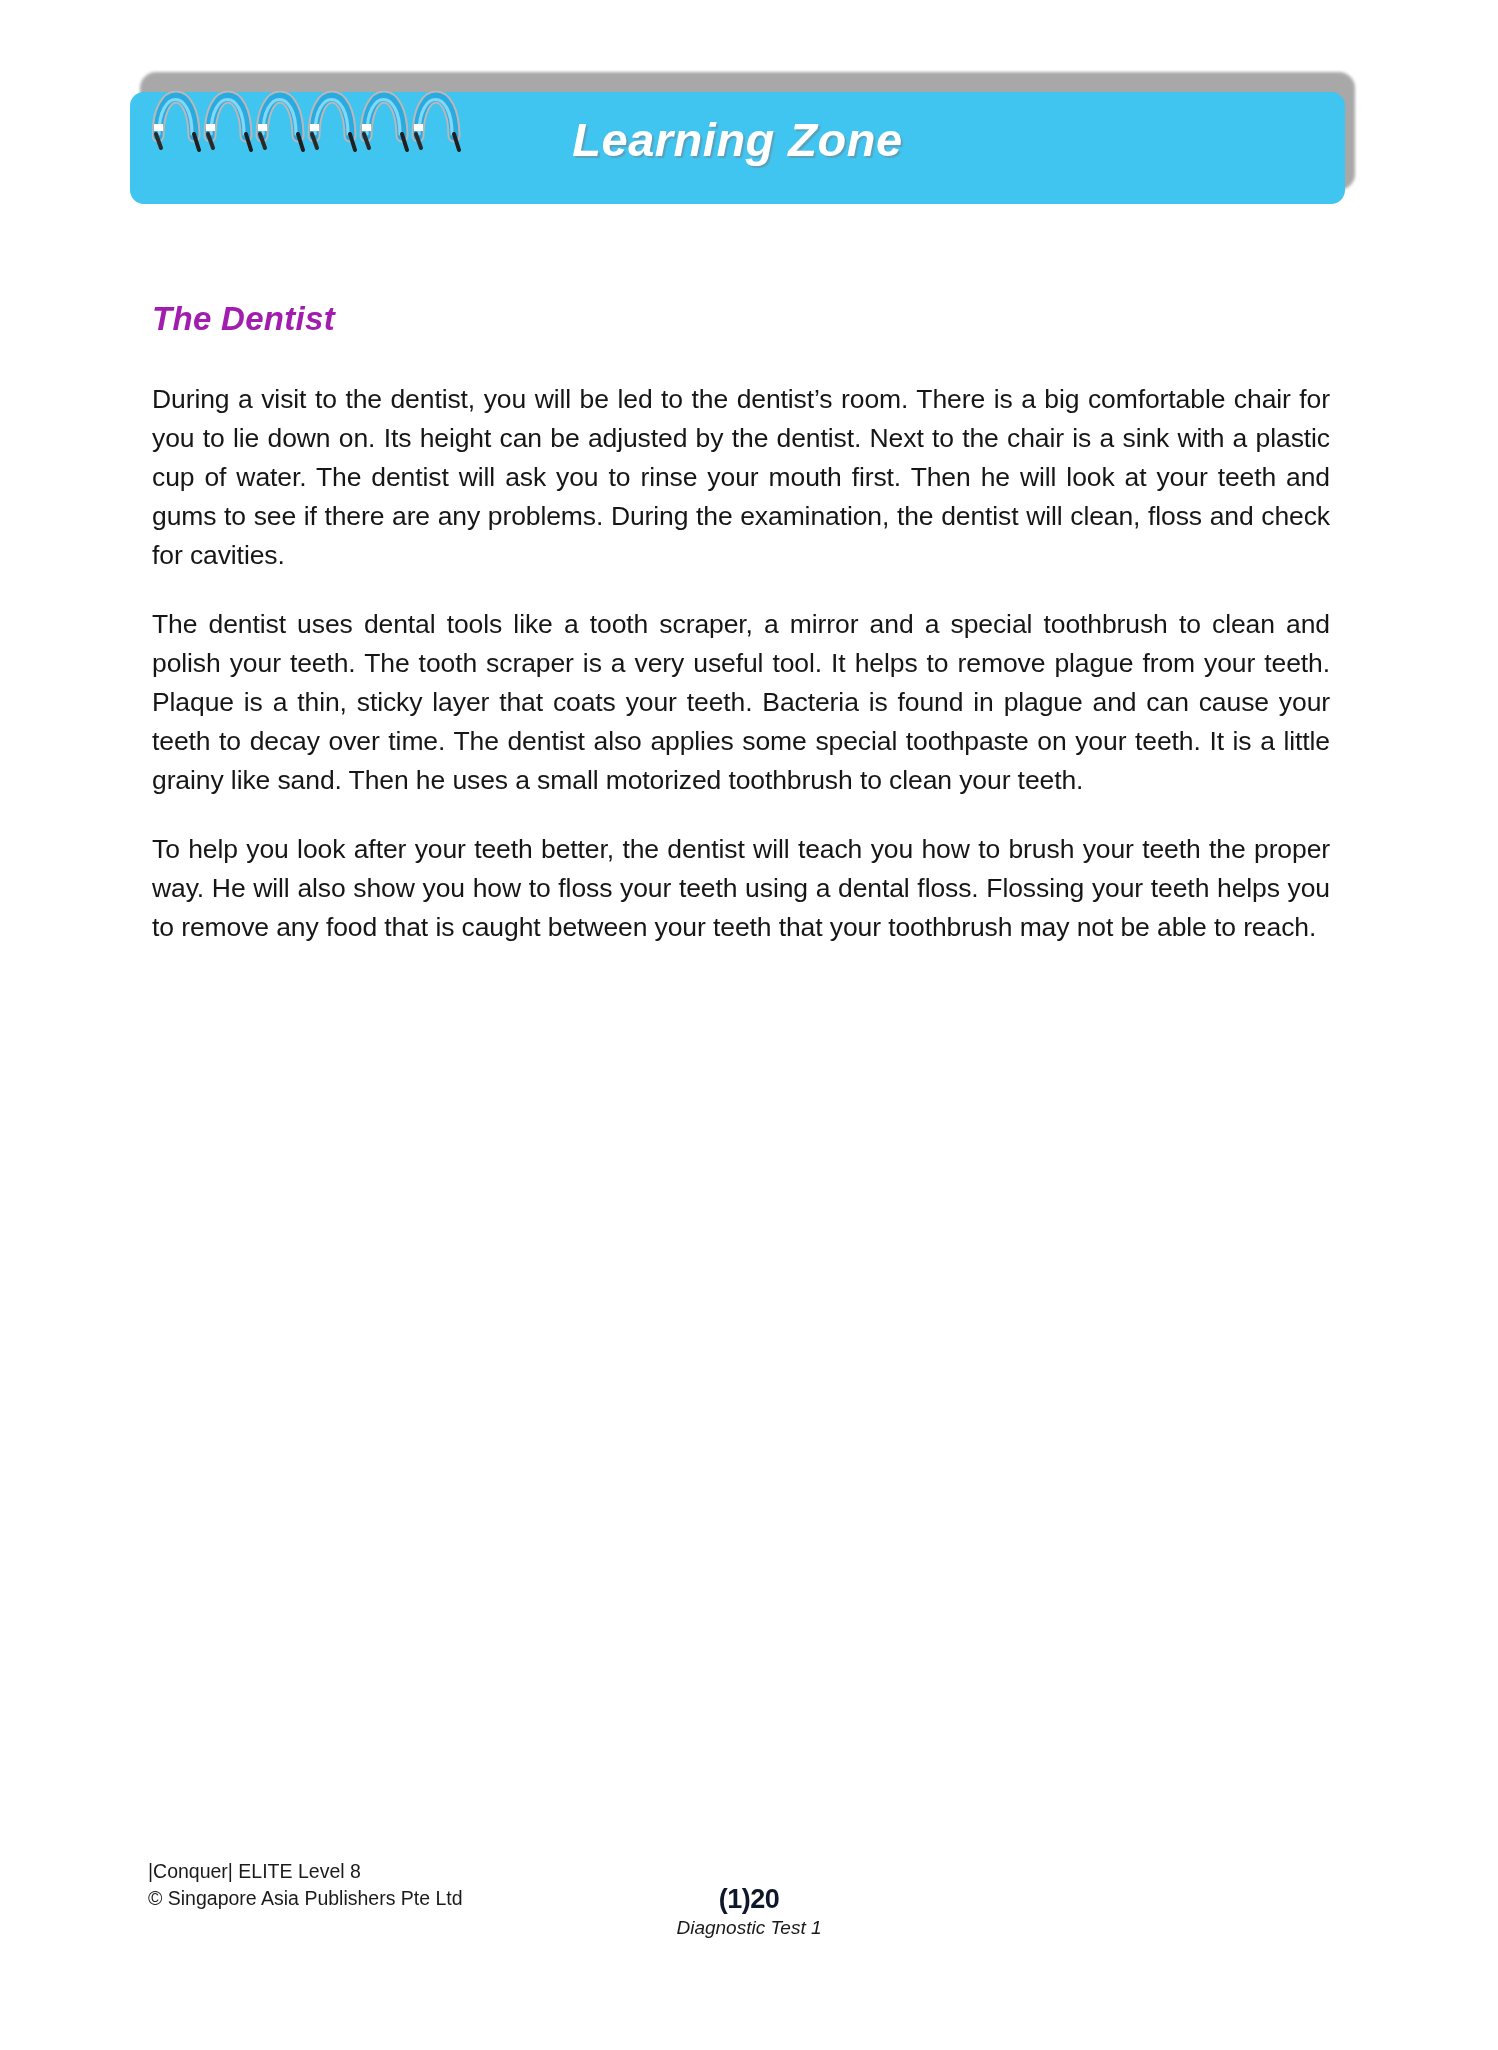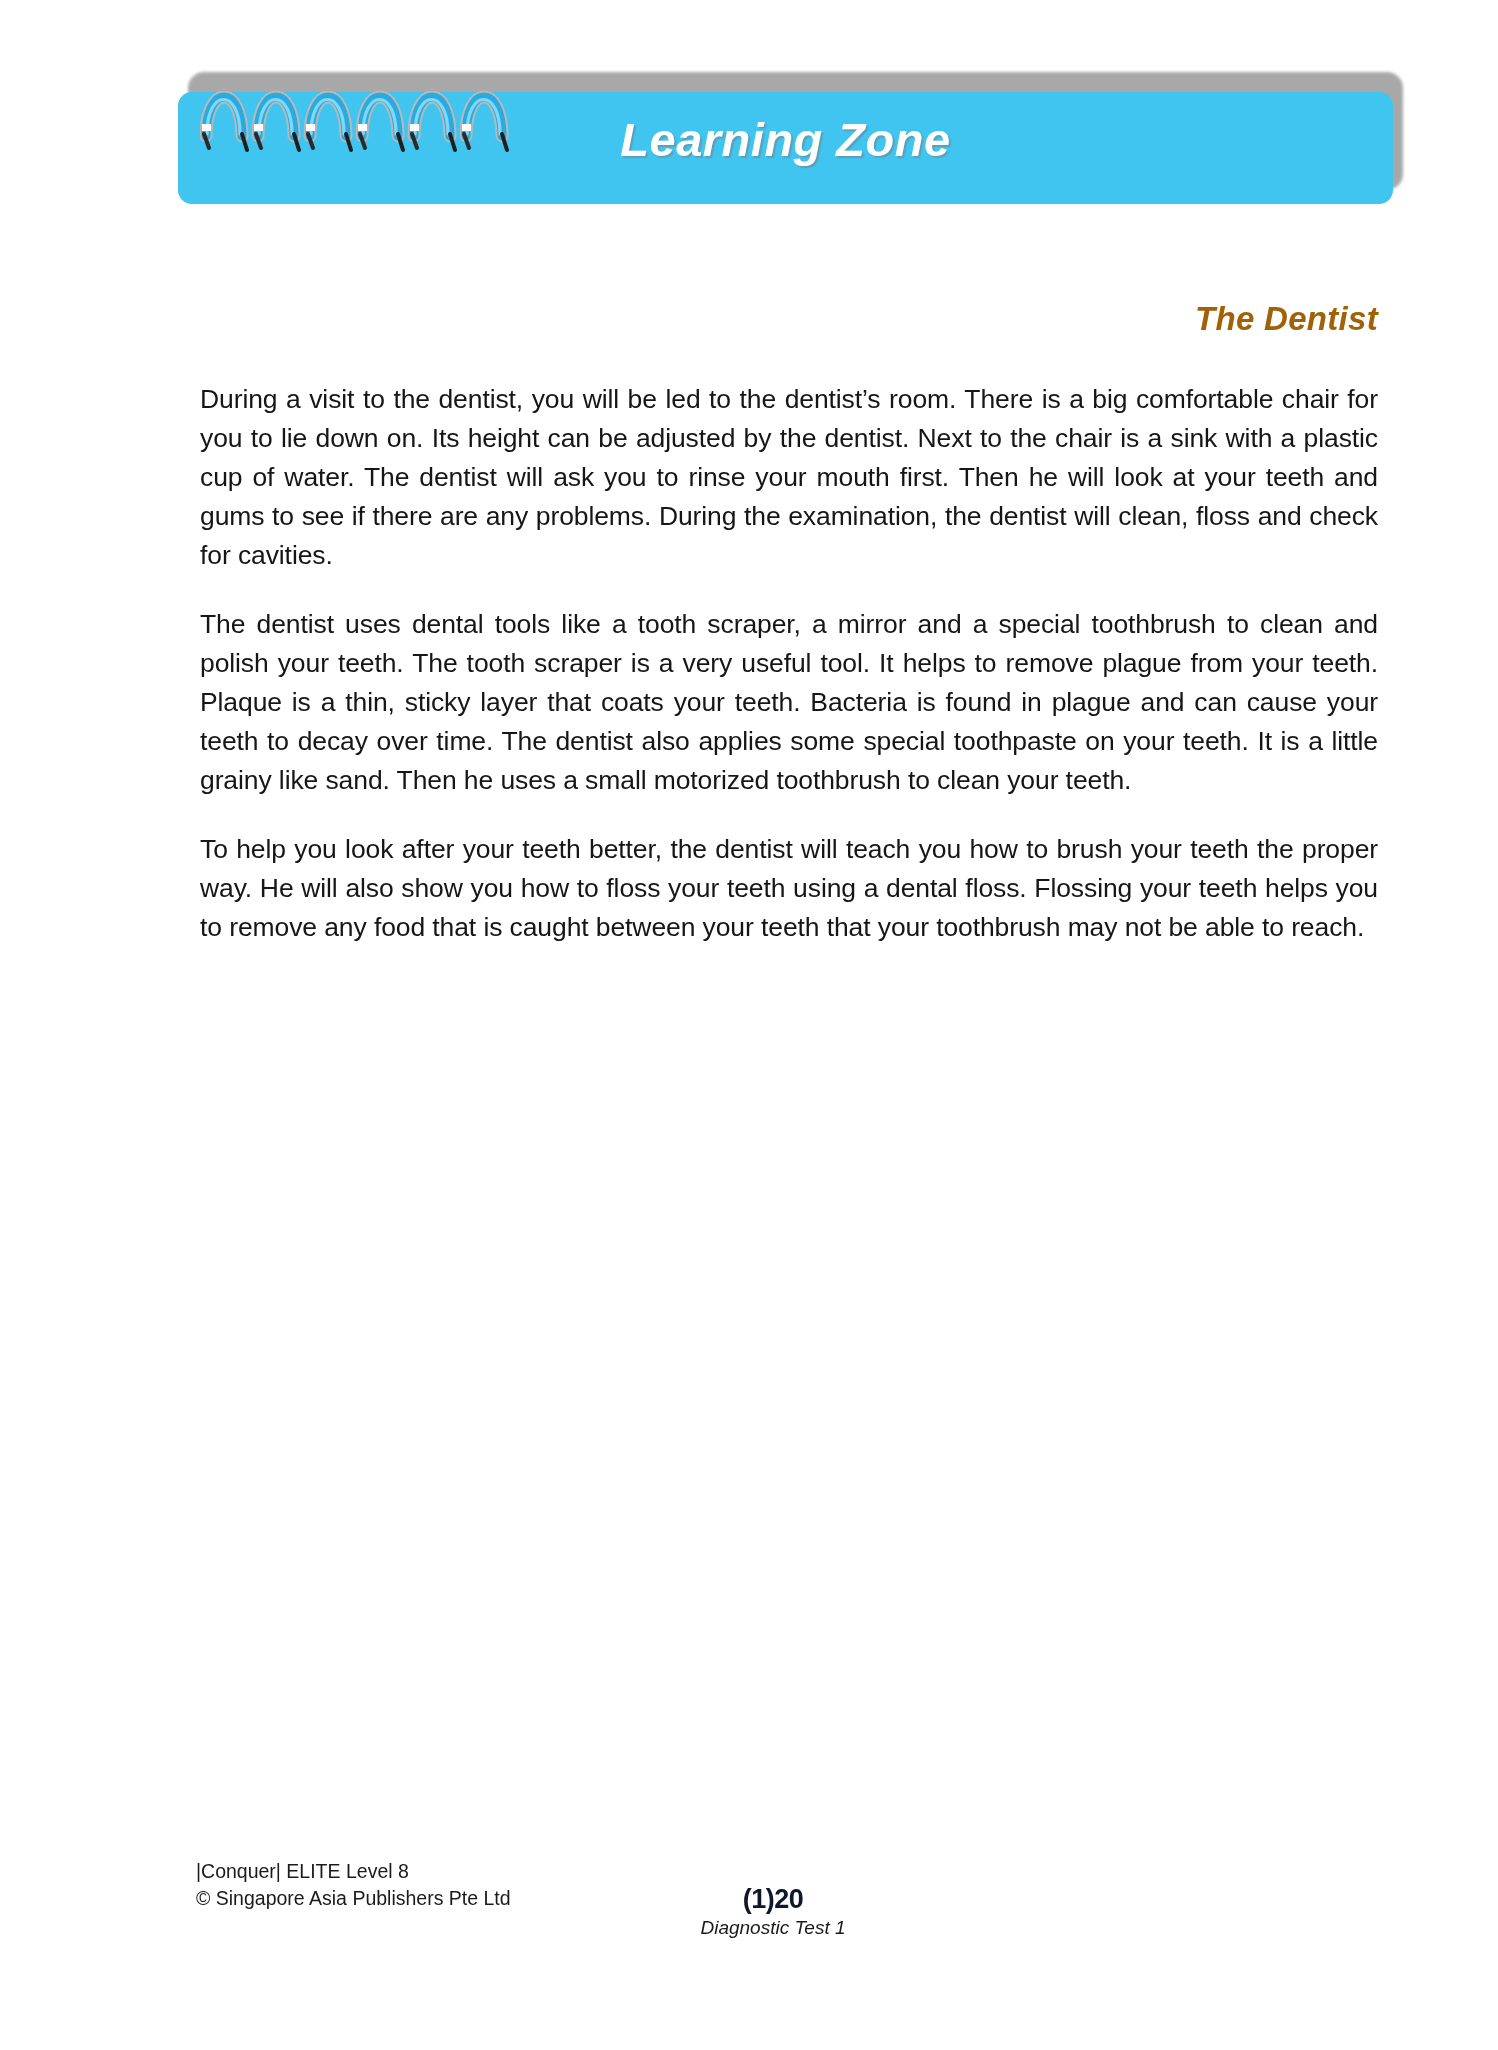--- a/index.html
+++ b/index.html
@@ -13,21 +13,20 @@
     position: relative;
     font-family: "Liberation Sans", sans-serif;
     color: #1a1a1a;
     overflow: hidden;
   }
 
   .page {
     position: absolute;
     inset: 0;
     background: #ffffff;
-    margin-left: 48px;
   }
 
   
   .banner-wrap {
     position: absolute;
     left: 130px;
     top: 60px;
     width: 1225px;
     height: 145px;
   }
@@ -81,22 +80,22 @@
 
   
   .content {
     position: absolute;
     left: 152px;
     top: 300px;
     width: 1178px;
   }
 
   .section-title {
-    text-align: right;
-    color: #a16207;
+    text-align: left;
+    color: #a21caf;
     font-family: "Liberation Sans", sans-serif;
     font-style: italic;
     font-weight: bold;
     font-size: 33px;
     margin: 0 0 42px 0;
     letter-spacing: 0.3px;
   }
 
   p.para {
     margin: 0 0 30px 0;

